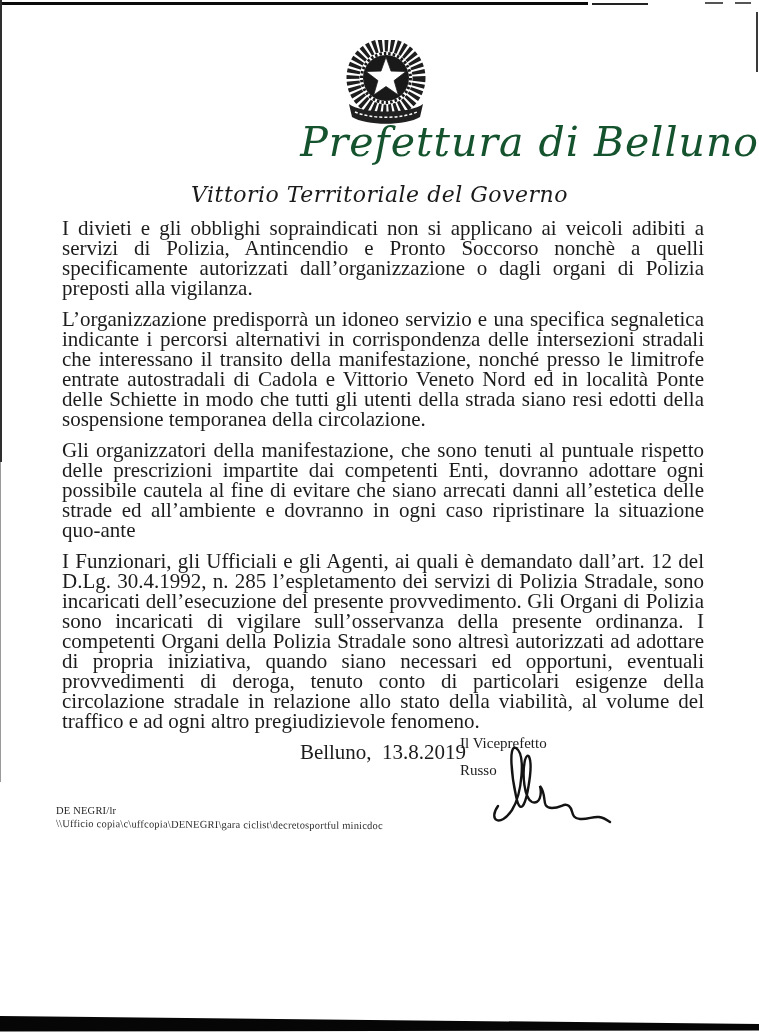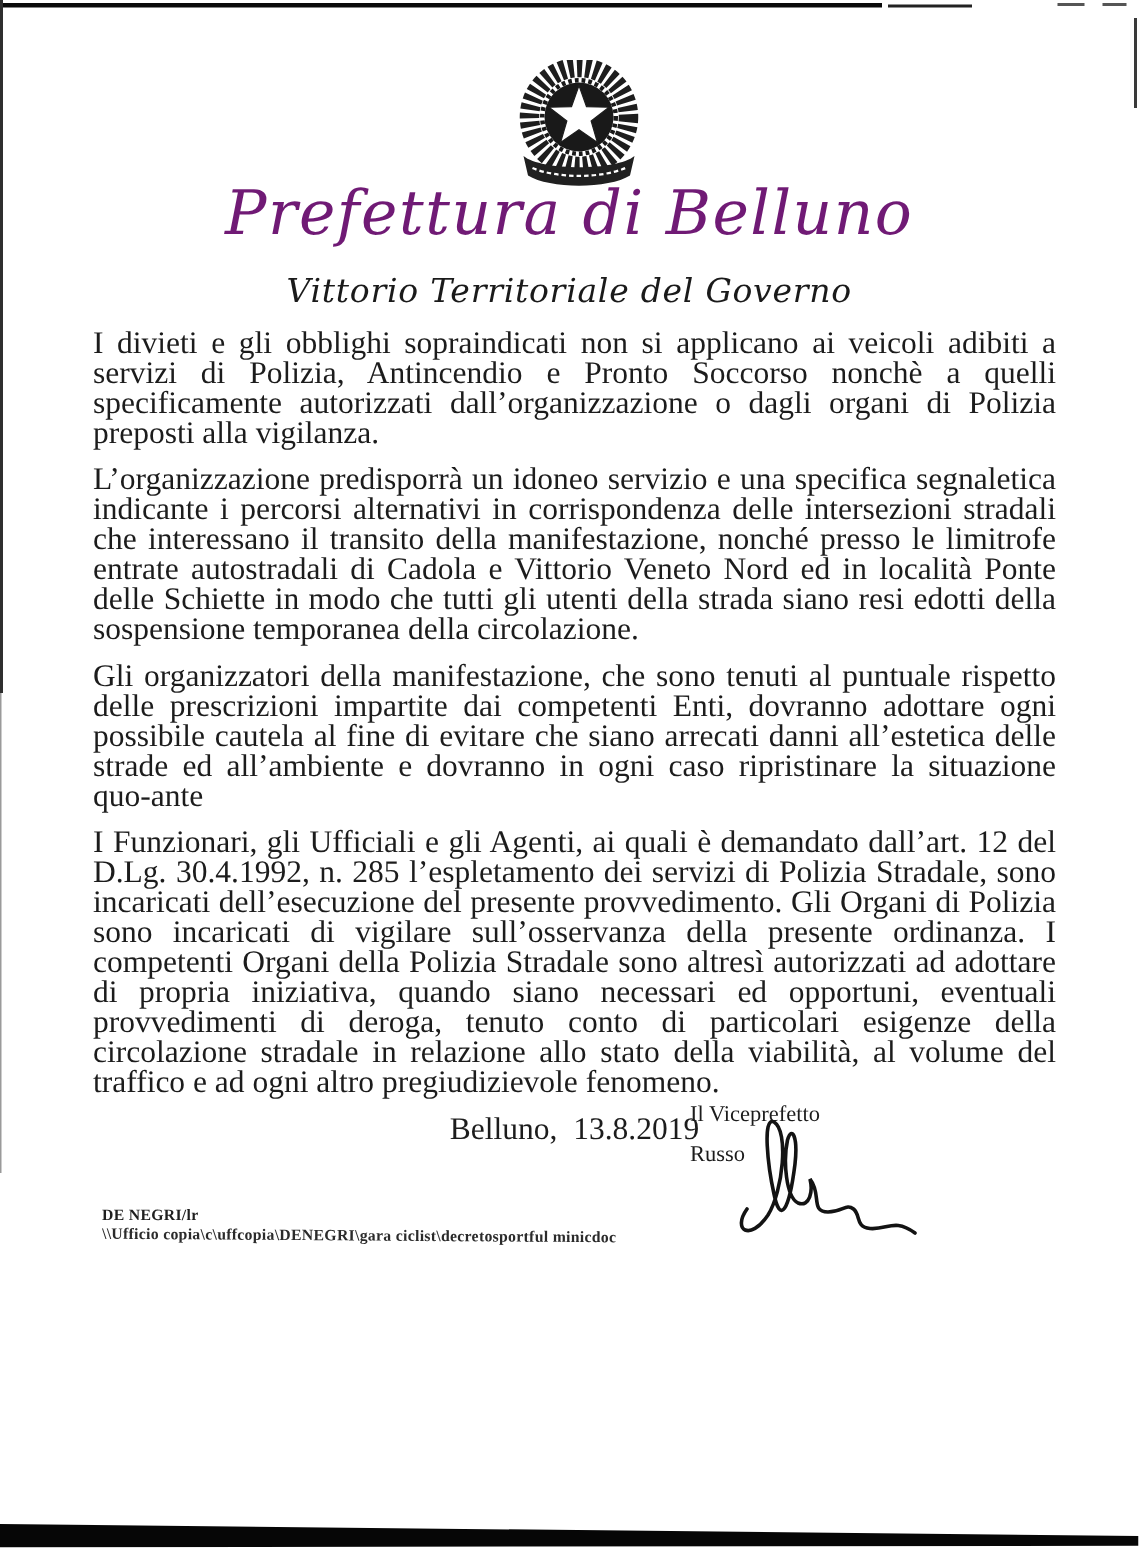--- a/index.html
+++ b/index.html
@@ -25,26 +25,26 @@
   .bottom-wedge { position: absolute; left: 0; top: 1010px; }
 
   
   .emblem-wrap {
     position: absolute; left: 0; top: 40px; width: 759px;
     display: flex; justify-content: center;
   }
   .emblem-wrap svg { margin-left: 12px; }
   .doc-title {
     position: absolute; left: 0; top: 118px; width: 759px;
-    text-align: center;
+    text-align: right;
     font-family: "DejaVu Serif", serif;
     font-style: italic;
     font-size: 41px;
     letter-spacing: 1px;
-    color: #701a75;
+    color: #14532d;
   }
   .doc-subtitle {
     position: absolute; left: 0; top: 182px; width: 759px;
     text-align: center;
     font-family: "DejaVu Serif", serif;
     font-style: italic;
     font-size: 22px;
     letter-spacing: 0.5px;
     color: #1a1a1a;
   }
@@ -66,24 +66,23 @@
   .signature-block {
     position: absolute; left: 460px; top: 735px; width: 170px;
     text-align: left; font-size: 15px;
   }
   .signature-role { display: block; }
   .signature-name { display: block; margin-top: 10px; }
   .signature-scribble { position: absolute; left: 470px; top: 728px; }
 
   
   .footer {
-    position: absolute; left: 68px; top: 804px;
+    position: absolute; left: 56px; top: 804px;
     font-size: 10.5px; line-height: 14px; color: #1f1f1f;
     letter-spacing: 0.2px;
-    font-weight: bold;
   }
   .footer-filepath { display: inline-block; transform: rotate(0.4deg); color:#2b2b2b; }
 </style>
 </head>
 <body>
 
 <div class="page">
 
   <div class="artifact top-line-1"></div>
   <div class="artifact top-line-2"></div>

